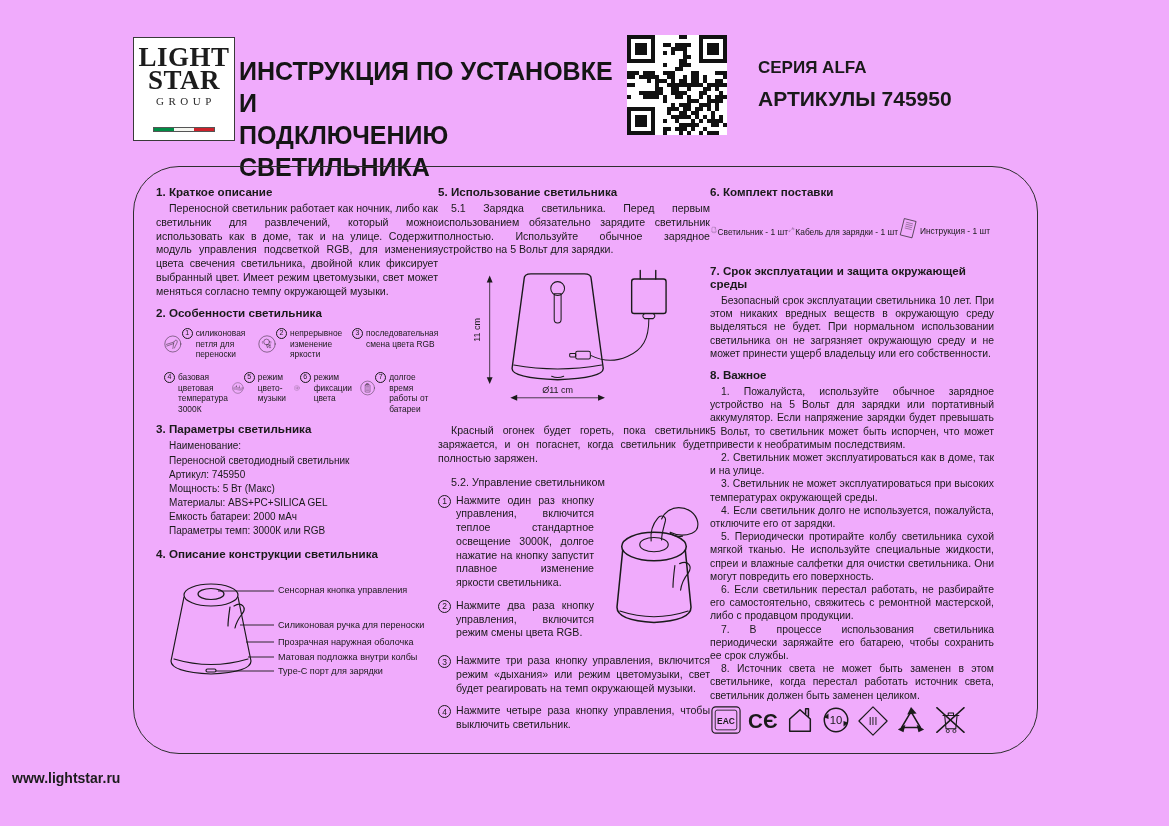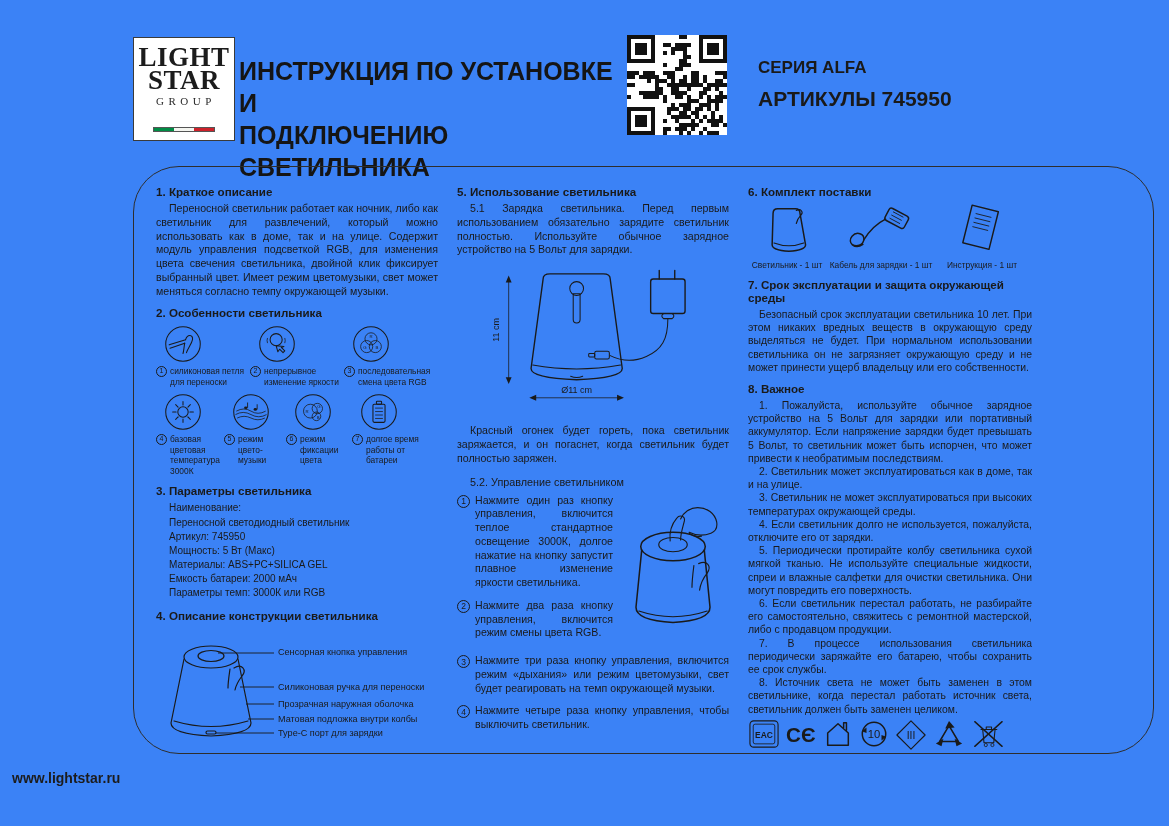--- a/index.html
+++ b/index.html
@@ -1,47 +1,47 @@
 <!DOCTYPE html>
 <html><head>
 <meta charset="utf-8">
 <style>
   *{box-sizing:border-box;margin:0;padding:0}
   body{margin:0;background:#ffffff}
-  .page{position:relative;width:1169px;height:826px;background:#3b82f6;color:#1a1a1a;
+  .page{position:relative;width:1169px;height:826px;background:#f0abfc;color:#1a1a1a;
         font-family:"Liberation Sans",sans-serif;overflow:hidden}
 
   
   .logo-box{position:absolute;left:133px;top:37px;width:102px;height:104px;border:1px solid #3a3a3a;
             display:flex;flex-direction:column;align-items:center;justify-content:center;background:#fff}
   .logo-word{font-family:"Liberation Serif",serif;font-weight:bold;font-size:27px;line-height:.82;letter-spacing:.5px;color:#1c1c1c}
   .logo-group{font-family:"Liberation Serif",serif;font-size:11px;letter-spacing:4.5px;margin:4px 0 20px 4px;color:#2a2a2a}
   .flag{width:62px;height:5px;border:1px solid #555;
         background:linear-gradient(to right,#008C45 0 33.3%,#F4F5F0 33.3% 66.6%,#CD212A 66.6%)}
   .main-title{position:absolute;left:239px;top:55px;width:390px;font-weight:bold;font-size:25px;line-height:1.28;color:#151515}
   .qr-wrap{position:absolute;left:627px;top:35px;width:100px;height:100px;background:#fff}
   .series-block{position:absolute;left:758px;top:58px;width:282px;text-align:left}
   .series-line1{font-weight:bold;font-size:17px}
   .series-line2{font-weight:bold;font-size:21px;margin-top:9px}
 
   
-  .main-box{position:absolute;left:133px;top:166px;width:1021px;height:588px;border:1.5px solid #2e2e2e;
-            border-radius:46px;padding:18px 18px 12px 22px;display:flex;gap:19px;overflow:hidden}
+  .main-box{position:absolute;left:133px;top:166px;width:905px;height:588px;border:1.5px solid #2e2e2e;
+            border-radius:46px;padding:18px 18px 12px 22px;display:flex;gap:0;overflow:hidden}
   .col{display:flex;flex-direction:column}
   .col1{flex:0 0 282px}
   .col2{flex:0 0 272px}
   .col3{flex:0 0 284px}
   .sec{margin-bottom:8px}
   .sec-title{font-size:11.6px;font-weight:bold;margin-bottom:4px}
   .body-text{font-size:10.6px;line-height:1.3;text-align:justify}
   .indent{text-indent:13px}
 
   
   .feat-row{display:flex;margin-top:6px}
-  .feat{display:flex;flex-direction:column}
+  .feat{display:flex;flex-direction:row}
   .feat-icon{margin-left:8px}
   .feat-cap{display:flex;gap:3px;margin-top:3px;font-size:8.4px;line-height:1.25}
   .feat-num{flex:0 0 11px;width:11px;height:11px;border:1px solid #1a1a1a;border-radius:50%;
             font-size:7px;display:flex;align-items:center;justify-content:center;margin-top:0px}
   .r1 .feat{width:94px}
   .r2 .feat:nth-child(1){width:68px}.r2 .feat:nth-child(2){width:62px}
   .r2 .feat:nth-child(3){width:66px}.r2 .feat:nth-child(4){width:80px}
 
   
   .param-line{font-size:10px;line-height:1.42}
@@ -55,21 +55,21 @@
   .steps-wrap{position:relative}
   .hand-art{position:absolute;right:0;top:0}
   .step{display:flex;gap:5px;margin-bottom:9px}
   .step.narrow{padding-right:116px}
   .step-num{flex:0 0 13px;width:13px;height:13px;border:1px solid #1a1a1a;border-radius:50%;
             font-size:8.5px;display:flex;align-items:center;justify-content:center;margin-top:1px}
   .sub-head{font-size:10.8px;margin:2px 0 6px;text-indent:13px}
 
   
   .pack-row{display:flex;align-items:flex-end;margin-top:4px}
-  .pack-item{display:flex;flex-direction:column;align-items:center}
+  .pack-item{display:flex;flex-direction:row;align-items:center}
   .pack-item:nth-child(1){width:78px}.pack-item:nth-child(2){width:110px}.pack-item:nth-child(3){width:92px}
   .pack-cap{font-size:8.4px;margin-top:4px;text-align:center;white-space:nowrap}
   .imp{font-size:10.4px;line-height:1.27;text-align:justify;text-indent:11px}
   .cert-row{display:flex;gap:4px;margin-top:1px}
 
   
   .footer{position:absolute;left:12px;right:0;top:770px;text-align:left;font-weight:bold;font-size:14px;color:#1c1c1c}
 
   .ln{fill:none;stroke:#1a1a1a;stroke-width:1.6;stroke-linecap:round;stroke-linejoin:round}
   .ln2{fill:none;stroke:#1a1a1a;stroke-width:1.2;stroke-linecap:round;stroke-linejoin:round}

